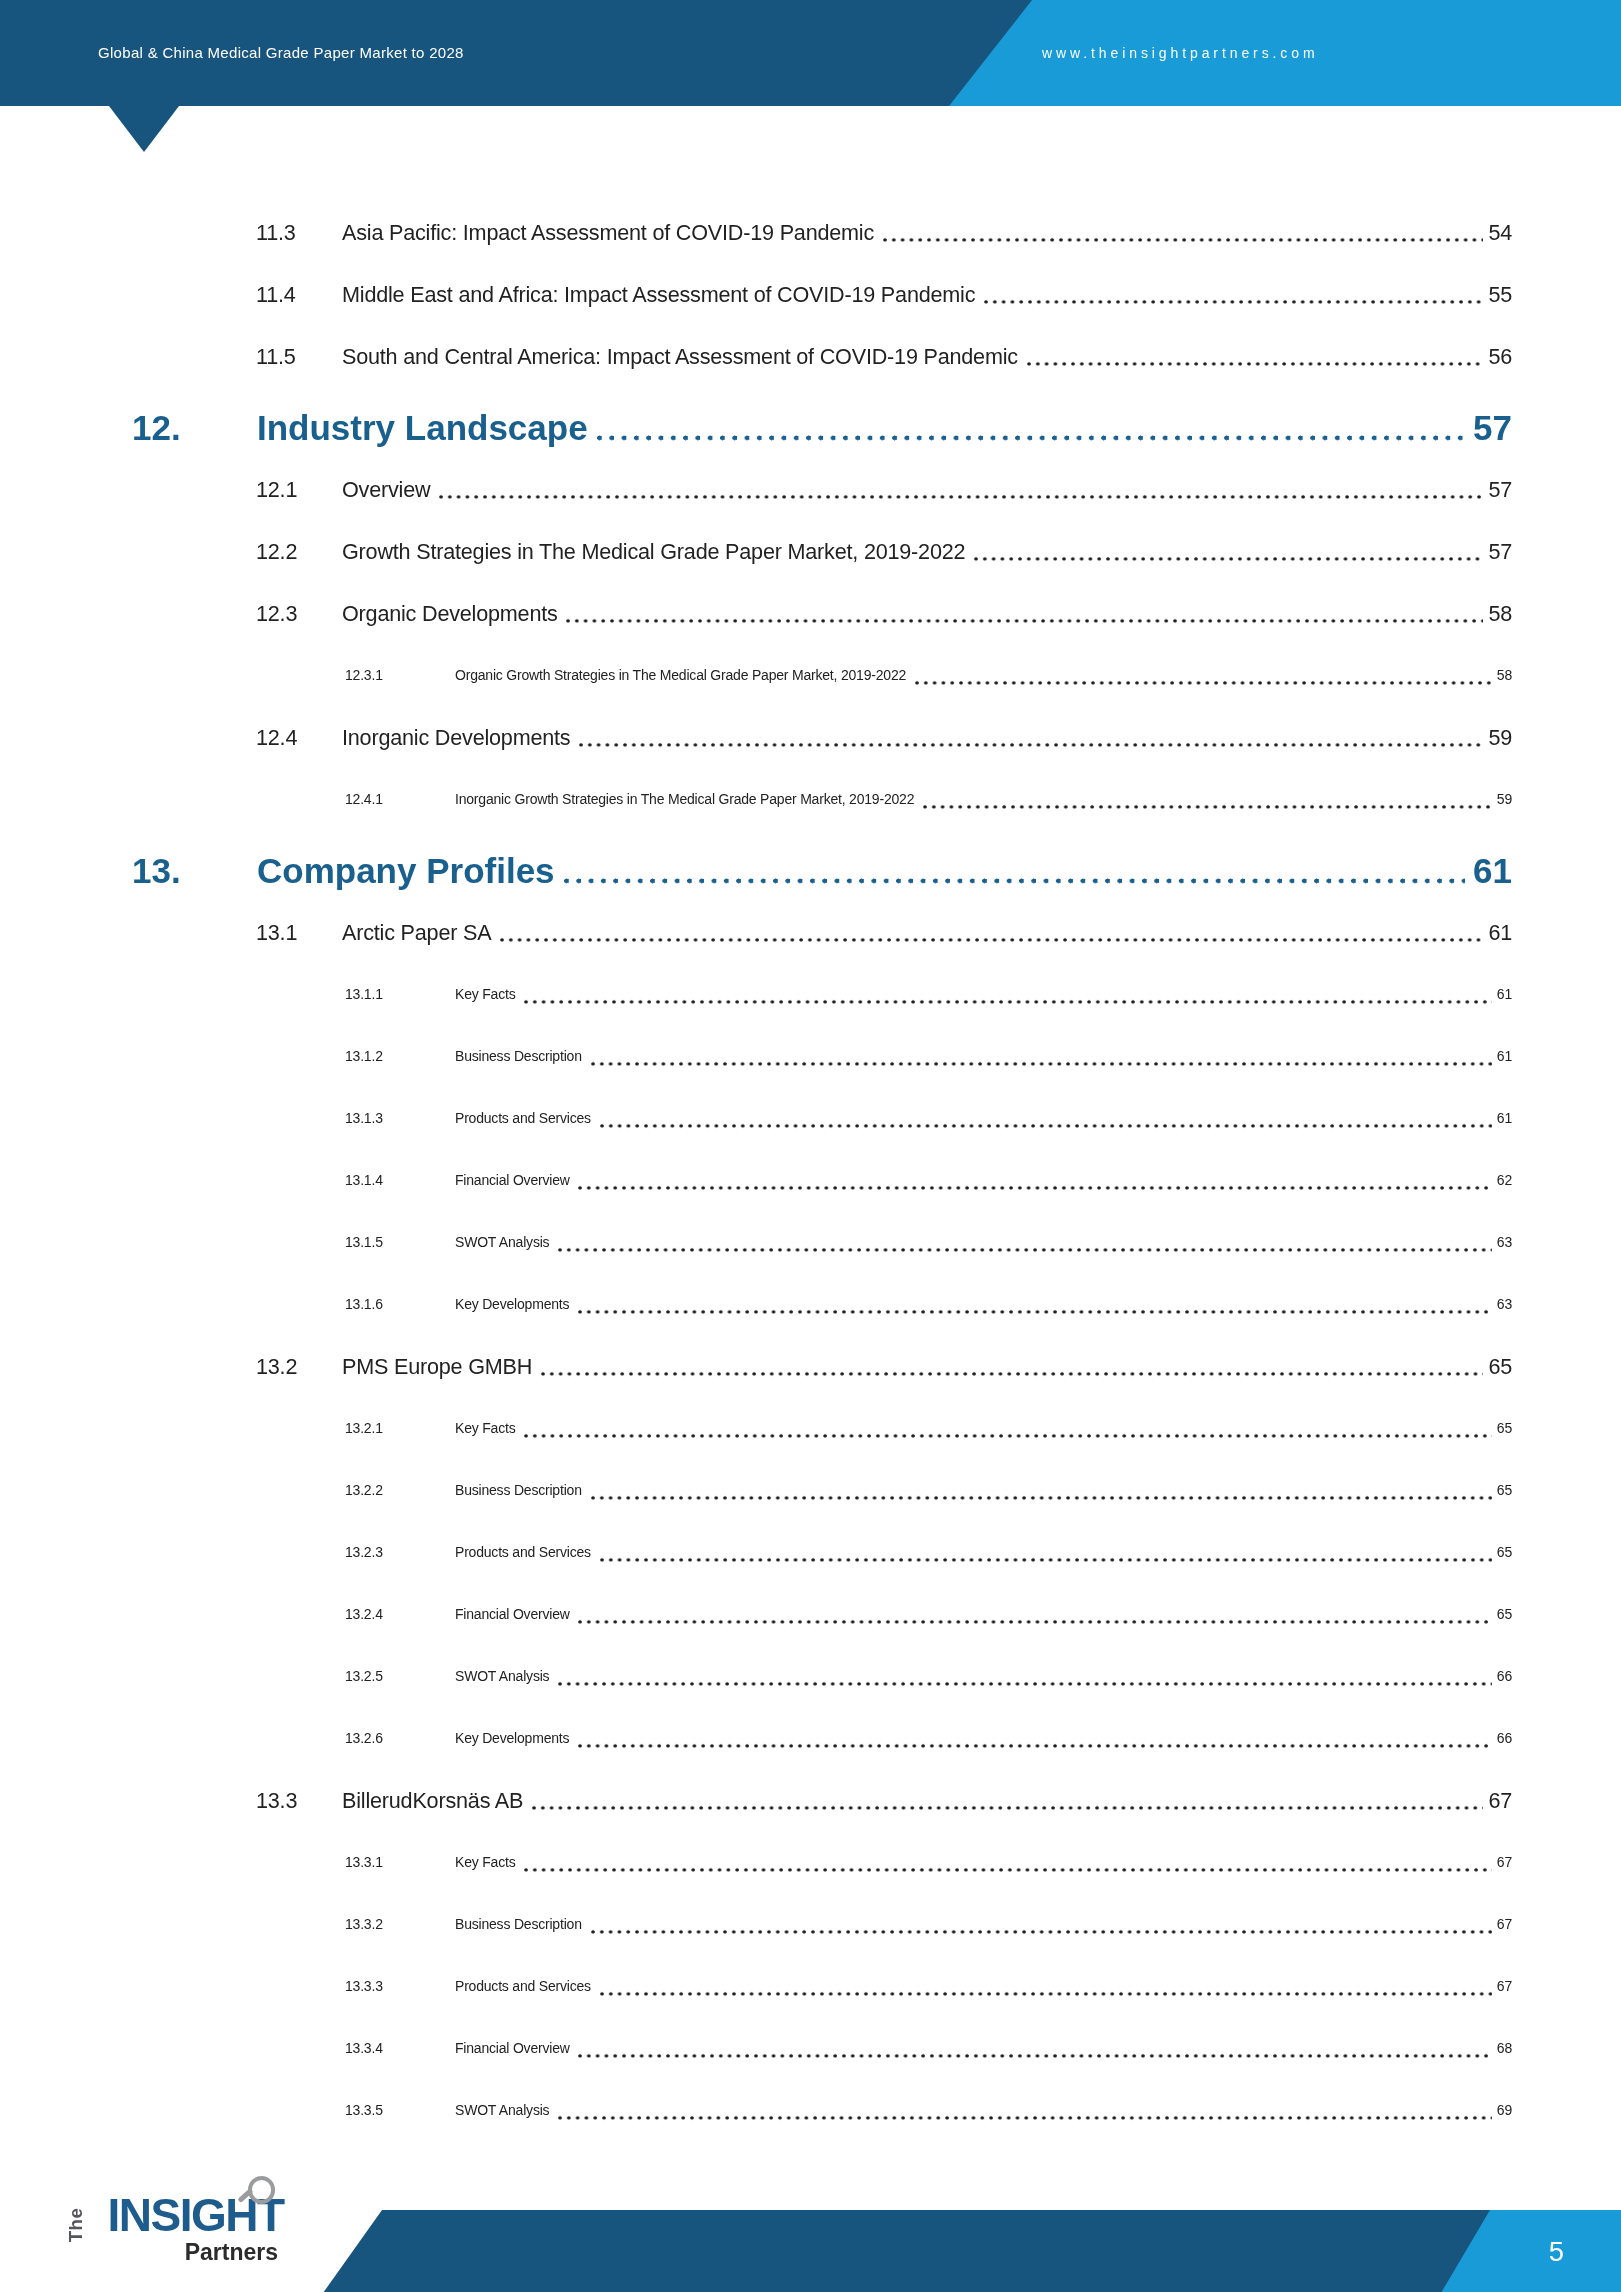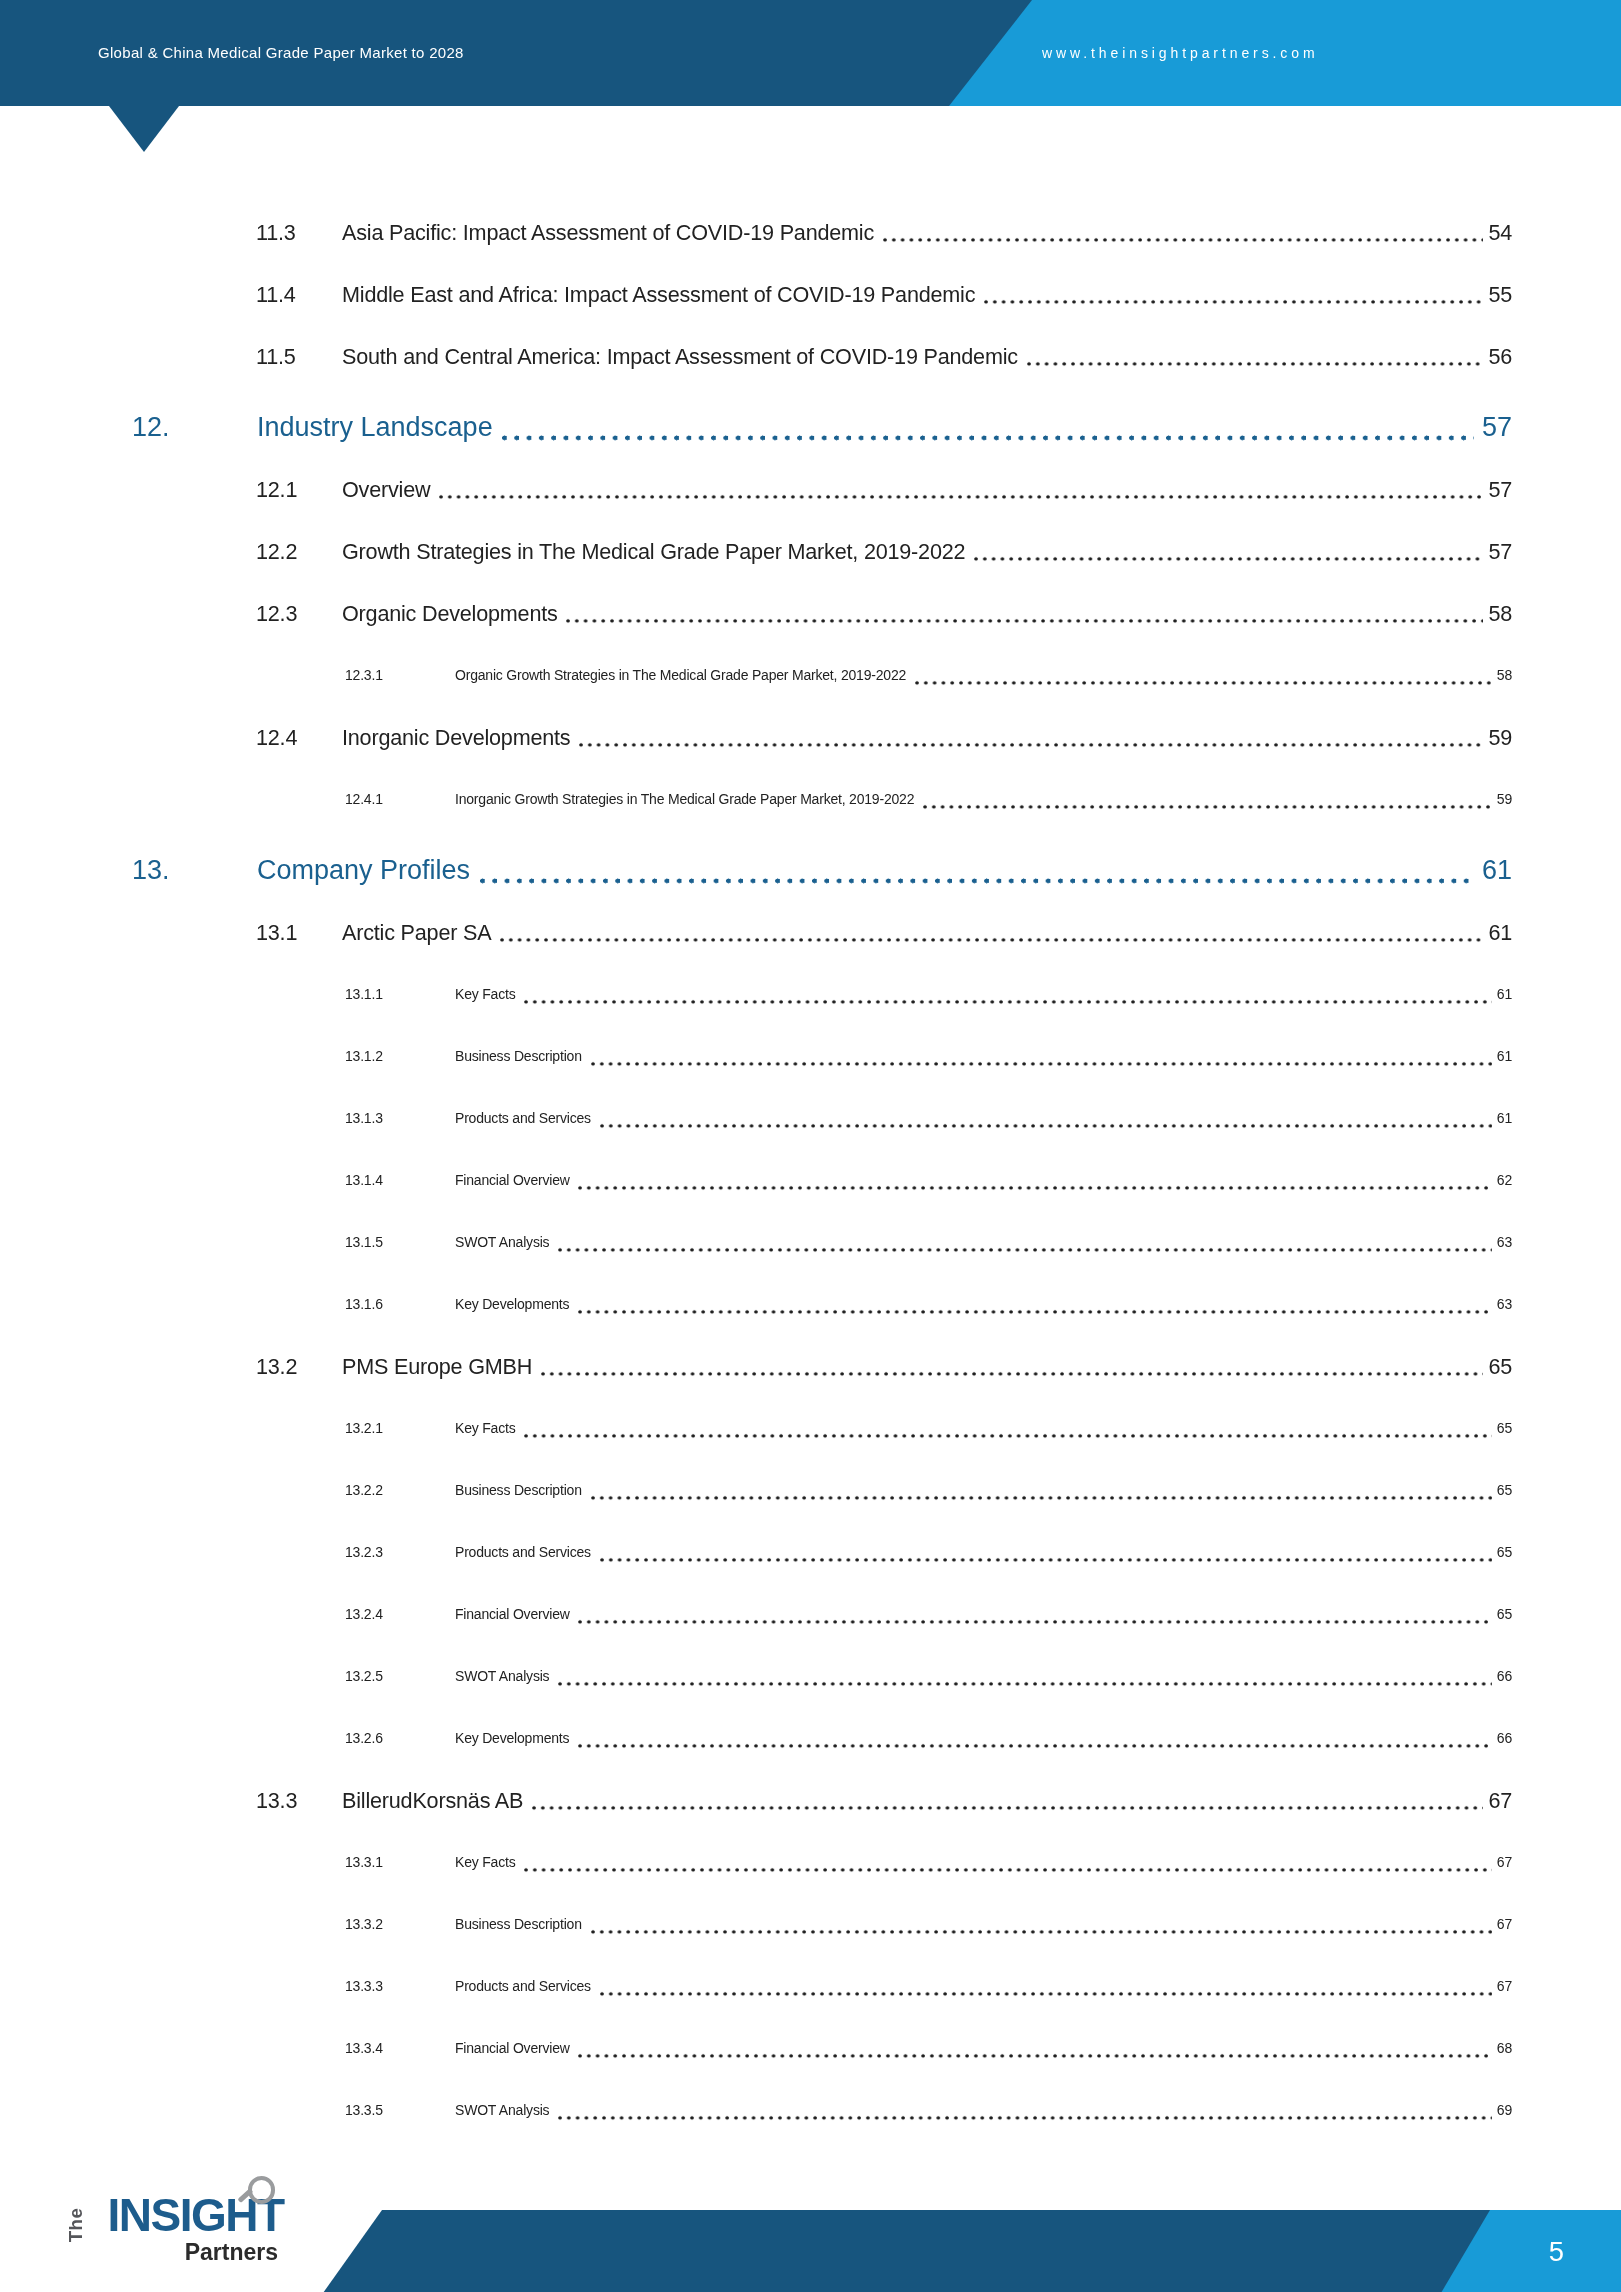--- a/index.html
+++ b/index.html
@@ -31,22 +31,22 @@
   
   .toc{position:absolute;top:202px;left:0;width:1621px;padding:0 109px 0 132px;}
   .row{display:flex;align-items:flex-end;height:62px;padding-bottom:17.6px;
     font-size:21.6px;line-height:27.4px;letter-spacing:-0.2px;white-space:nowrap;}
   .row .num{flex:0 0 auto;}
   .row .title{flex:0 0 auto;}
   .row .pg{flex:0 0 auto;}
   .lvl2 .num{width:86px;margin-left:124px;}
   .lvl3{font-size:14px;}
   .lvl3 .num{width:110px;margin-left:213px;}
-  .lvl1{height:71px;padding-bottom:11.8px;font-size:27px;line-height:39px;
-    font-weight:normal;color:var(--chapter-blue);letter-spacing:0;}
+  .lvl1{height:71px;padding-bottom:11.8px;font-size:35px;line-height:39px;
+    font-weight:bold;color:var(--chapter-blue);letter-spacing:0;}
   .lvl1 .num{width:125px;margin-left:0;}
   .leader{flex:1 1 auto;align-self:flex-end;height:5.9px;margin:0 4.9px 3.9px 8.8px;
     background-image:radial-gradient(circle at 2px 2.9px, #1f1f1f 1.5px, transparent 1.9px);
     background-size:8.8px 5.9px;background-repeat:repeat-x;background-position:left bottom;}
   .lvl1 .leader{height:7.8px;margin:0 7.8px 5.9px 9.8px;
     background-image:radial-gradient(circle at 2.5px 3.9px, var(--chapter-blue) 2.3px, transparent 2.6px);
     background-size:12.3px 7.8px;}
 
   
   .footer{position:absolute;left:0;bottom:0;width:1621px;height:83px;}

